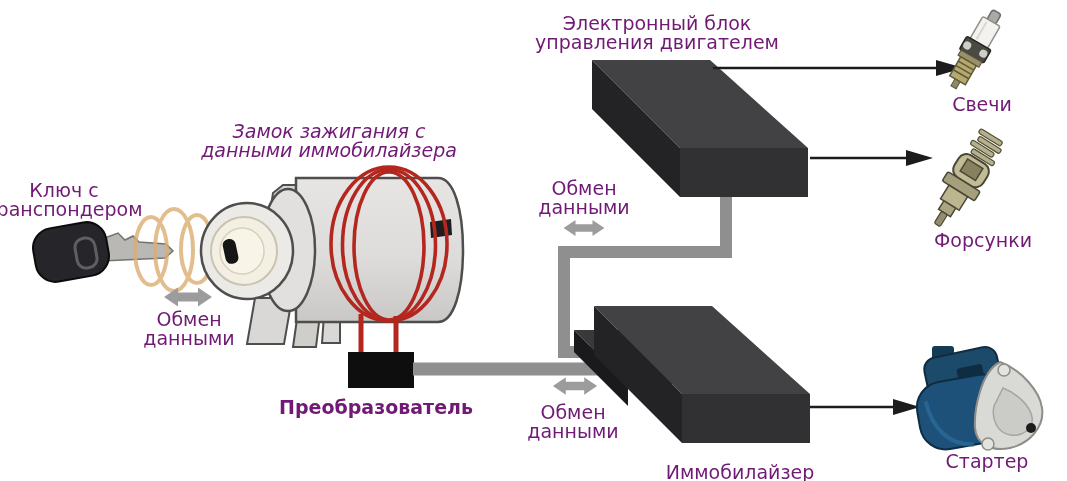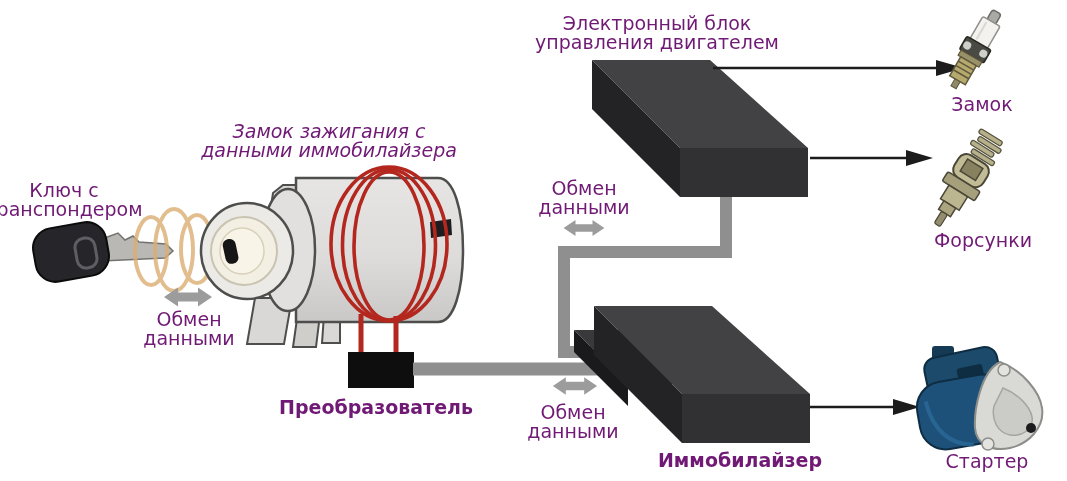--- a/index.html
+++ b/index.html
@@ -159,26 +159,26 @@
 
 <div class="lbl" style="left:657px;top:14px;">
   <span>Электронный блок</span>
   <span>управления двигателем</span>
 </div>
 
 <div class="lbl" style="left:376px;top:398px;font-weight:bold;">
   <span>Преобразователь</span>
 </div>
 
-<div class="lbl" style="left:740px;top:451px;font-weight:bold;">
+<div class="lbl" style="left:740px;top:463px;">
   <span>Иммобилайзер</span>
 </div>
 
 <div class="lbl" style="left:982px;top:95px;">
-  <span>Замок</span>
+  <span>Свечи</span>
 </div>
 
 <div class="lbl" style="left:983px;top:231px;">
   <span>Форсунки</span>
 </div>
 
 <div class="lbl" style="left:987px;top:452px;">
   <span>Стартер</span>
 </div>
 

